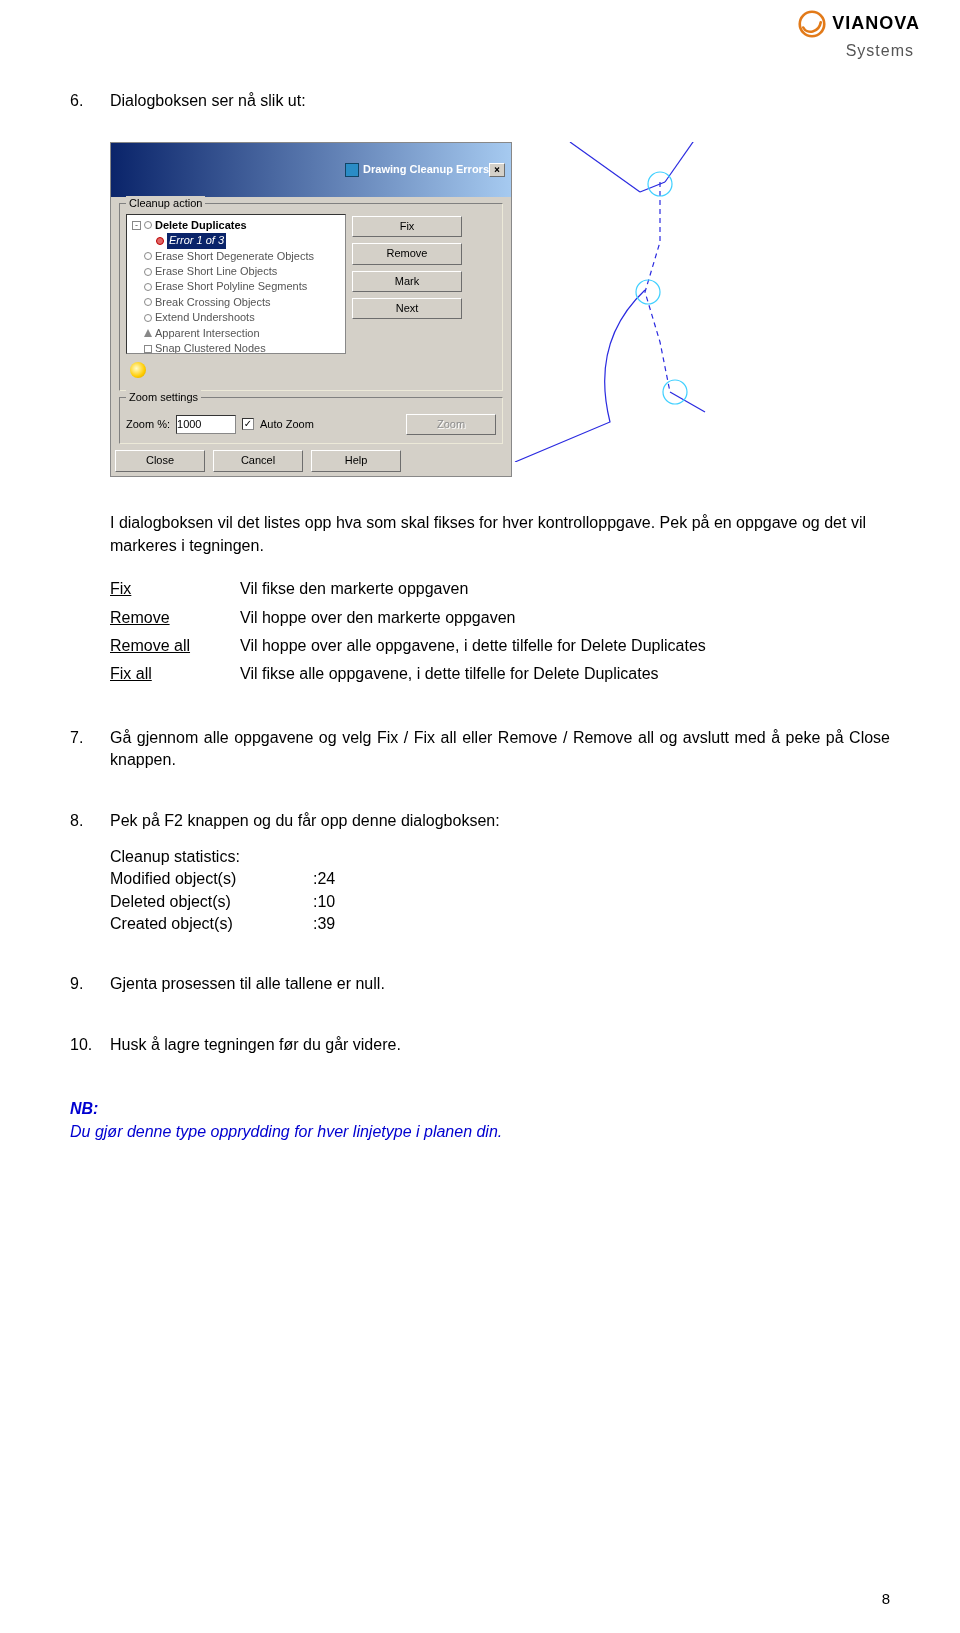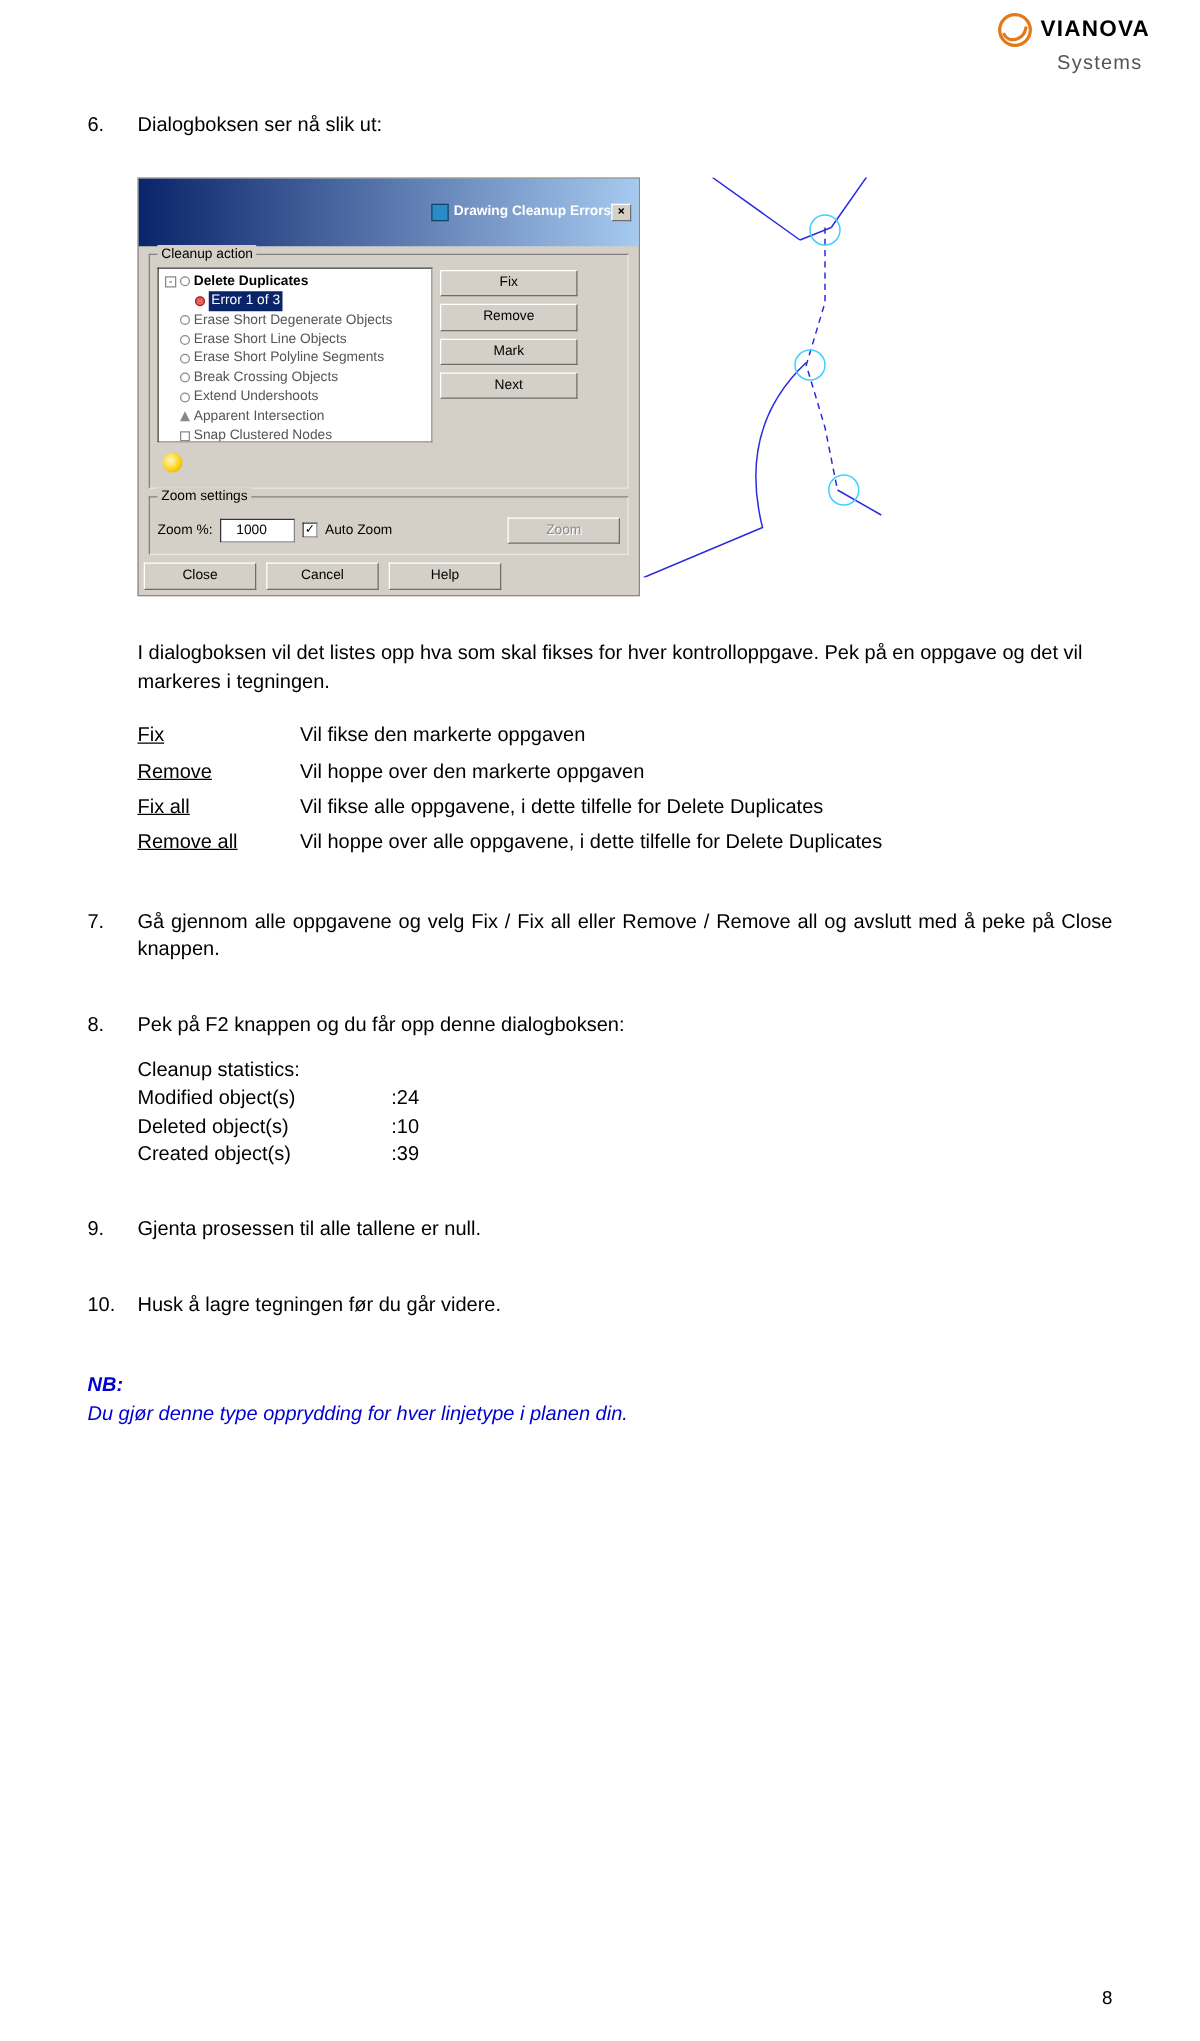--- a/index.html
+++ b/index.html
@@ -55,36 +55,36 @@
     color:#555;
   }
   .tree-line { white-space: nowrap; display:flex; align-items:center; gap:3px; }
   .node-box { display:inline-block; width:9px; height:9px; border:1px solid #888; text-align:center; line-height:7px; font-size:9px; }
   .cir { width:8px; height:8px; border:1px solid #888; border-radius:50%; display:inline-block; flex-shrink:0; }
   .cir.red { background:#e06666; border-color:#b00; }
   .cir.tri { border-radius:0; border:none; width:0;height:0; border-left:4px solid transparent;border-right:4px solid transparent;border-bottom:8px solid #888; }
   .tree .bold { font-weight:bold; color:#000; }
   .tree .sel { background:#0a246a; color:#fff; padding:0 2px; }
   .tree .indent1 { margin-left:12px; }
-  .tree .indent2 { margin-left:24px; }
+  .tree .indent2 { margin-left:24px;font-style:italic; }
 
   .btncol { display:flex; flex-direction:column; gap:6px; margin-top:6px; flex:1; }
   .winbtn {
     background:#d4d0c8; border:1px solid #fff;
     border-right-color:#6d6d6d; border-bottom-color:#6d6d6d;
     text-align:center; padding:2px 0; color:#000; width:110px;
   }
   .winbtn.dis { color:#8d8d8d; text-shadow:1px 1px #fff; }
 
   .hint { display:flex; align-items:flex-start; gap:6px; margin:6px 0 2px 2px; padding:2px; }
   .bulb { width:16px; height:16px; background: radial-gradient(circle at 40% 40%, #fffccc 0%, #ffcc00 60%, #cc9900 100%); border-radius:50%; flex-shrink:0; }
   .hint-text { font-size:10px; line-height:1.2; }
 
   .zoomrow { display:flex; align-items:center; gap:6px; margin-top:10px; }
-  .zinput { background:#fff; border:1px inset #888; padding:1px 12px; width:60px; }
+  .zinput { background:#fff; border:1px inset #888; padding:1px 0; width:60px; }
   .cb { width:12px; height:12px; background:#fff; border:1px inset #888; display:inline-flex; align-items:center; justify-content:center; font-size:10px; line-height:10px; }
 
   .bottom-btns { display:flex; justify-content:flex-start; gap:8px; margin:4px; }
 
   .svg-abs { position:absolute; top:0; right:0; width:240px; height:320px; pointer-events:none; }
   .svg-abs line, .svg-abs path { stroke:#2a2ae0; stroke-width:1.2; fill:none; }
   .svg-abs .dash { stroke-dasharray:5 4; }
   .svg-abs circle { stroke:#40d0ff; stroke-width:1.2; fill:none; }
 
   .body-para { margin-top: 30px; padding-left: 40px; }
@@ -227,26 +227,26 @@
   <tbody>
       <tr>
         <td class="k">Fix</td>
         <td>Vil fikse den markerte oppgaven</td>
       </tr>
   <tr>
         <td class="k">Remove</td>
         <td>Vil hoppe over den markerte oppgaven</td>
       </tr>
   <tr>
+        <td class="k">Remove all</td>
+        <td>Vil hoppe over alle oppgavene, i dette tilfelle for Delete Duplicates</td>
+      </tr>
+  <tr>
         <td class="k">Fix all</td>
         <td>Vil fikse alle oppgavene,  i dette tilfelle for Delete Duplicates</td>
-      </tr>
-  <tr>
-        <td class="k">Remove all</td>
-        <td>Vil hoppe over alle oppgavene, i dette tilfelle for Delete Duplicates</td>
       </tr>
 </tbody>
   </table>
 
 <div class="num-sec">
   <div class="n">7.</div>
   <div class="c" style="text-align:justify">Gå gjennom alle oppgavene og velg Fix  / Fix all eller Remove / Remove all og avslutt med å peke på Close knappen.</div>
 </div>
 
 <div class="num-sec">

